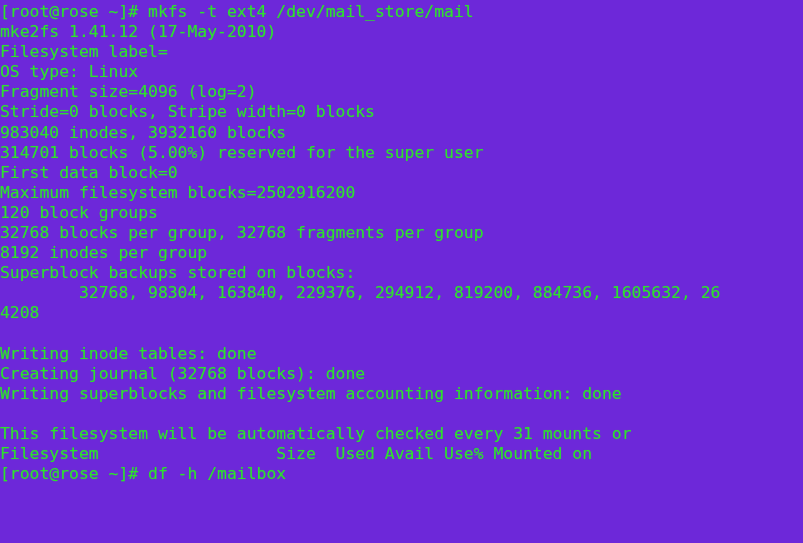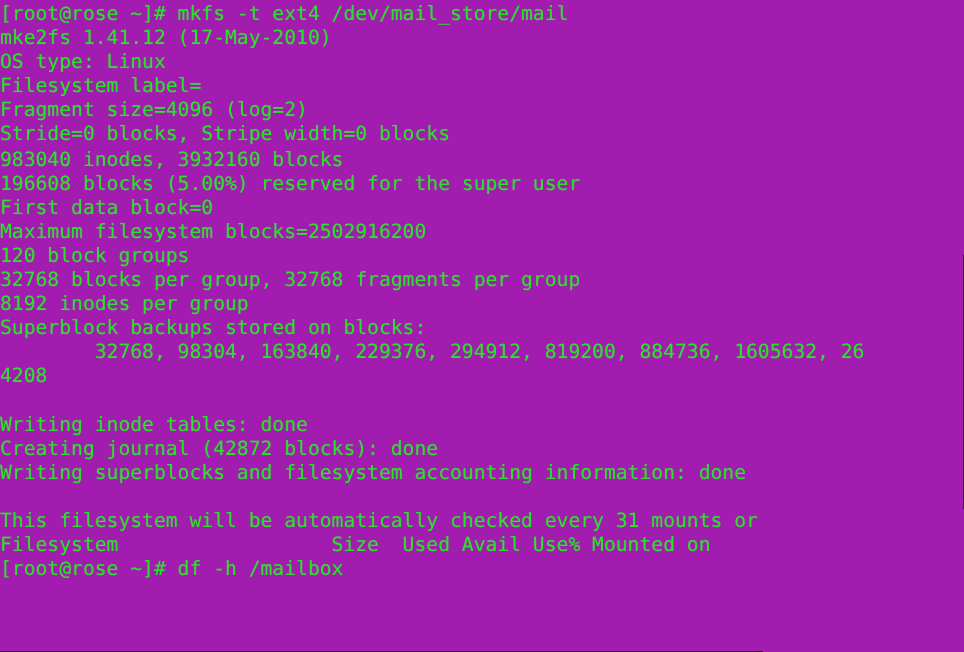--- a/index.html
+++ b/index.html
@@ -9,21 +9,21 @@
     background: #000000;
   }
   body {
     width: 803px;
     height: 543px;
     overflow: hidden;
   }
   #terminal {
     width: 803px;
     height: 543px;
-    background: #a21caf;
+    background: #6d28d9;
     color: #2ee02e;
     font-family: "DejaVu Sans Mono", "Liberation Mono", monospace;
     font-size: 16.4px;
     line-height: 20.1px;
     letter-spacing: 0px;
     padding: 0;
     margin: 0;
     box-sizing: border-box;
     overflow: hidden;
     position: relative;
@@ -45,37 +45,37 @@
     color: transparent;
   }
 </style>
 </head>
 <body>
 
 <div id="terminal">
   <div id="terminal-output">
       <div class="tline">[root@rose ~]# mkfs -t ext4 /dev/mail_store/mail</div>
       <div class="tline">mke2fs 1.41.12 (17-May-2010)</div>
+      <div class="tline">Filesystem label=</div>
       <div class="tline">OS type: Linux</div>
-      <div class="tline">Filesystem label=</div>
       <div class="tline">Fragment size=4096 (log=2)</div>
       <div class="tline">Stride=0 blocks, Stripe width=0 blocks</div>
       <div class="tline">983040 inodes, 3932160 blocks</div>
-      <div class="tline">196608 blocks (5.00%) reserved for the super user</div>
+      <div class="tline">314701 blocks (5.00%) reserved for the super user</div>
       <div class="tline">First data block=0</div>
       <div class="tline">Maximum filesystem blocks=2502916200</div>
       <div class="tline">120 block groups</div>
       <div class="tline">32768 blocks per group, 32768 fragments per group</div>
       <div class="tline">8192 inodes per group</div>
       <div class="tline">Superblock backups stored on blocks:</div>
       <div class="tline">        32768, 98304, 163840, 229376, 294912, 819200, 884736, 1605632, 26</div>
       <div class="tline">4208</div>
       <div class="tline blank"> </div>
       <div class="tline">Writing inode tables: done</div>
-      <div class="tline">Creating journal (42872 blocks): done</div>
+      <div class="tline">Creating journal (32768 blocks): done</div>
       <div class="tline">Writing superblocks and filesystem accounting information: done</div>
       <div class="tline blank"> </div>
       <div class="tline">This filesystem will be automatically checked every 31 mounts or</div>
       <div class="tline">Filesystem                  Size  Used Avail Use% Mounted on</div>
       <div class="tline">[root@rose ~]# df -h /mailbox</div>
     </div>
 
 </div>
 
 </body></html>

